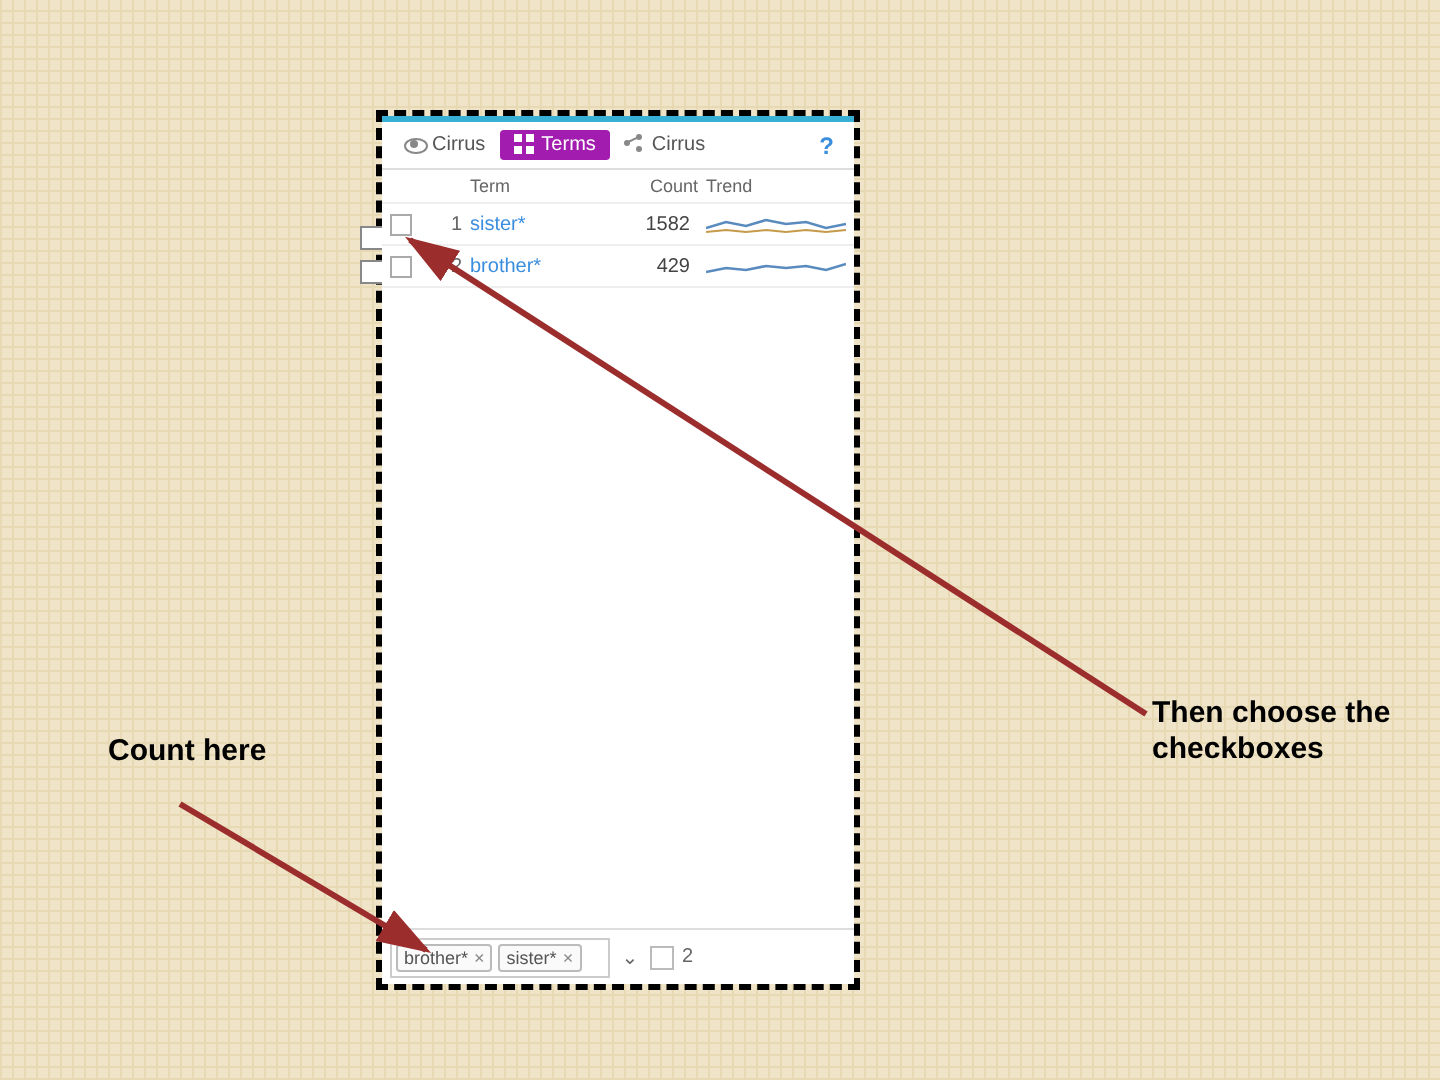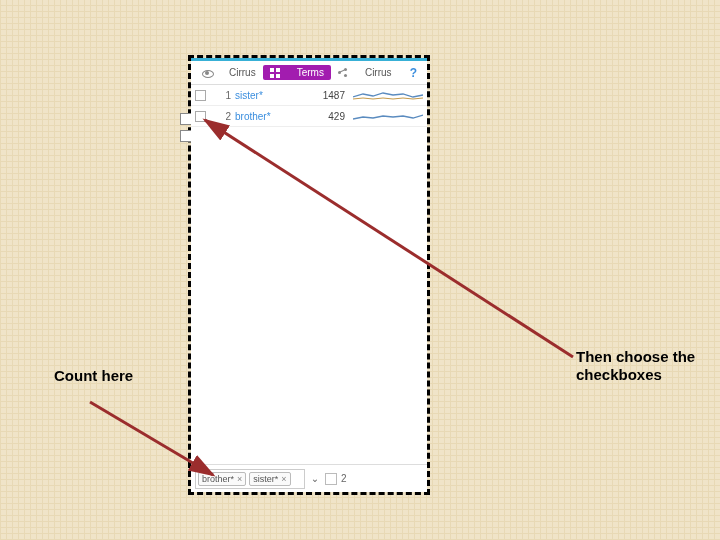--- a/index.html
+++ b/index.html
@@ -44,22 +44,22 @@
   }
   .tabs {
     display: flex;
     align-items: center;
     border-bottom: 1px solid #ddd;
     height: 24px;
     padding: 0 4px;
   }
   .tab {
     display: flex;
-    align-items: flex-end;
-    gap: 17px;
+    align-items: flex-start;
+    gap: 4px;
     padding: 2px 7px;
     font-size: 10px;
     color: #555;
     border-radius: 2px;
     cursor: pointer;
   }
   .tab.active {
     background: #a21caf;
     color: #fff;
   }
@@ -235,26 +235,33 @@
       <span>Terms</span>
     </div>
     <div class="tab">
       <span class="ico ico-share"></span>
       <span>Cirrus</span>
     </div>
     <div class="spacer"></div>
     <div class="help">?</div>
   </div>
 
+  <div class="grid-head">
+    <span></span>
+      <span></span>
+    <span class="th">Term</span>
+    <span class="th" style="text-align:right">Count</span>
+    <span class="th">Trend</span>
+  </div>
 
   <div class="grid-row">
     <span class="cb"></span>
     <span class="idx">1</span>
     <span class="term-link">sister*</span>
-    <span class="count-cell">1487</span>
+    <span class="count-cell">1582</span>
     <span class="trend-cell">
       <svg width="70" height="14">
         <polyline points="0,9 10,6 20,8 30,5 40,7 50,6 60,9 70,7" fill="none" stroke="#5a8bbf" stroke-width="1.3"></polyline>
         <polyline points="0,11 10,10 20,11 30,10 40,11 50,10 60,11 70,10" fill="none" stroke="#c59a4a" stroke-width="1"></polyline>
       </svg>
     </span>
   </div>
 
   <div class="grid-row">
     <span class="cb"></span>

